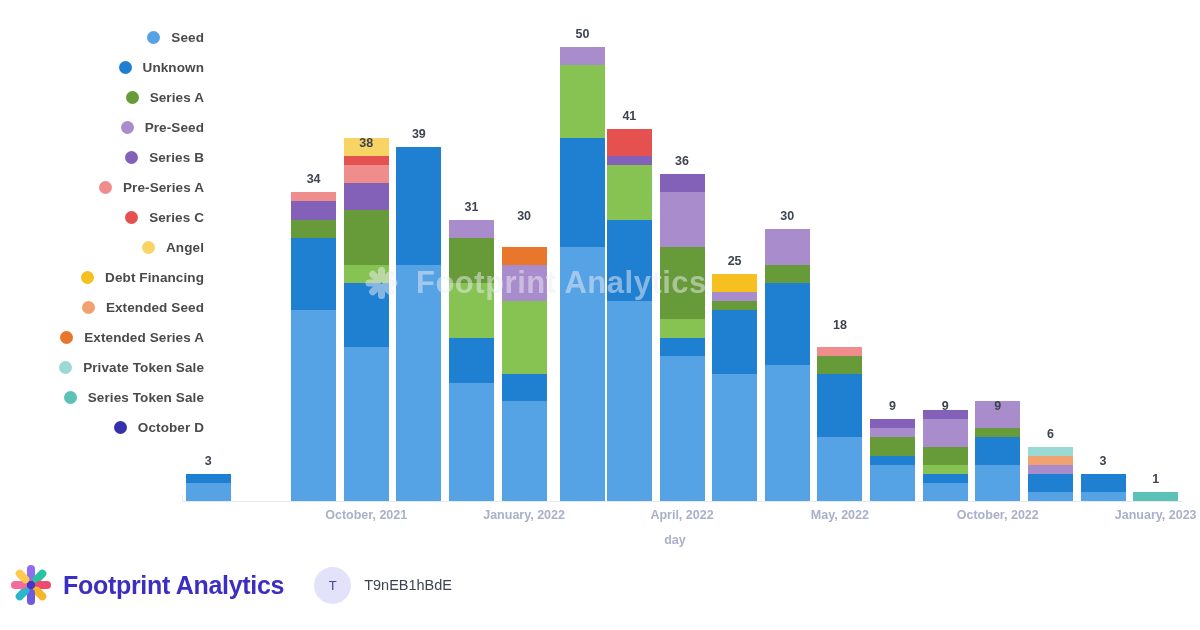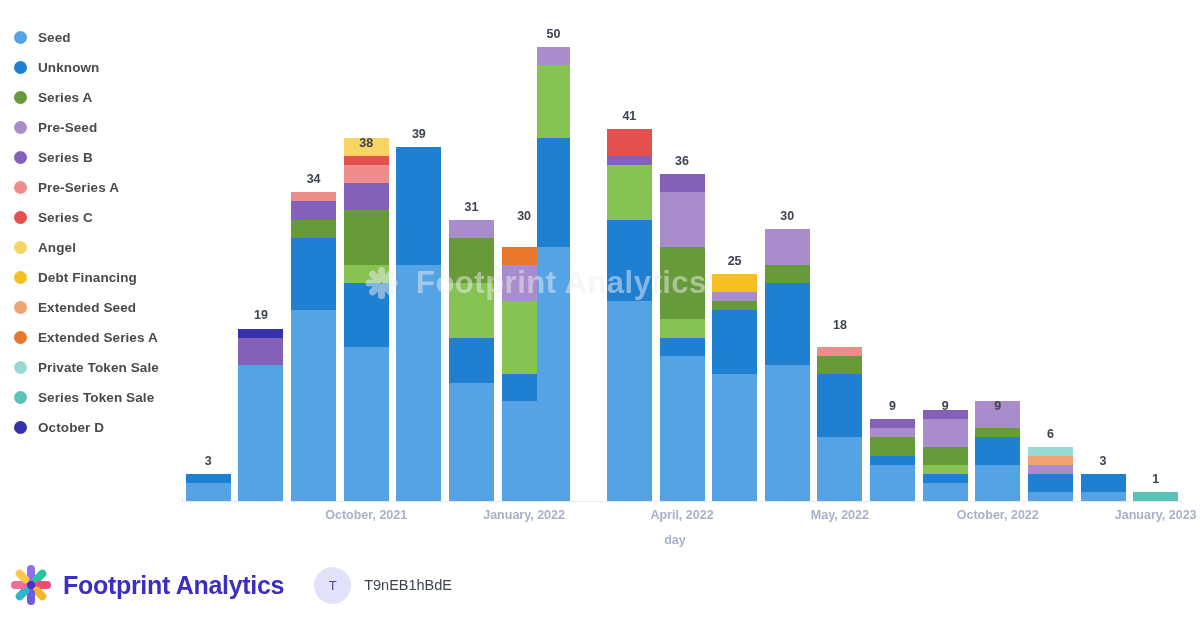--- a/index.html
+++ b/index.html
@@ -25,20 +25,21 @@
   #legend {
     position: absolute;
     left: 14px;
     top: 22px;
     width: 190px;
   }
   .legend-item {
     display: flex;
     align-items: center;
     height: 30px;
+    justify-content: flex-end;
   }
   .legend-dot {
     width: 13px;
     height: 13px;
     border-radius: 50%;
     flex: 0 0 auto;
     margin-right: 11px;
   }
   .legend-label {
     font-size: 13.5px;
@@ -284,28 +285,20 @@
   <div id="plot">
     <div id="axis-line"></div>
     <div id="axis-tip"></div>
   <div class="bar-group" style="left: 3.81579px; width: 45px; height: 27.24px;">
         <div class="bar-stack">
           <div class="seg" title="Unknown: 1" style="height: 9.08px; background: rgb(31, 127, 209);"></div>
           <div class="seg" title="Seed: 2" style="height: 18.16px; background: rgb(85, 162, 228);"></div>
         </div>
         <div class="bar-total">3</div>
       </div>
-      <div class="bar-group" style="left: 56.4474px; width: 45px; height: 172.52px;">
-        <div class="bar-stack">
-          <div class="seg" title="Series D: 1" style="height: 9.08px; background: rgb(53, 49, 171);"></div>
-          <div class="seg" title="Series B: 3" style="height: 27.24px; background: rgb(131, 97, 185);"></div>
-          <div class="seg" title="Seed: 15" style="height: 136.2px; background: rgb(85, 162, 228);"></div>
-        </div>
-        <div class="bar-total">19</div>
-      </div>
       <div class="bar-group" style="left: 109.079px; width: 45px; height: 308.72px;">
         <div class="bar-stack">
           <div class="seg" title="Pre-Series A: 1" style="height: 9.08px; background: rgb(239, 141, 141);"></div>
           <div class="seg" title="Series B: 2" style="height: 18.16px; background: rgb(131, 97, 185);"></div>
           <div class="seg" title="Series A: 2" style="height: 18.16px; background: rgb(103, 154, 56);"></div>
           <div class="seg" title="Unknown: 8" style="height: 72.64px; background: rgb(31, 127, 209);"></div>
           <div class="seg" title="Seed: 21" style="height: 190.68px; background: rgb(85, 162, 228);"></div>
         </div>
         <div class="bar-total">34</div>
       </div>
@@ -342,21 +335,21 @@
       <div class="bar-group" style="left: 319.605px; width: 45px; height: 272.4px;">
         <div class="bar-stack">
           <div class="seg" title="Extended Series A: 2" style="height: 18.16px; background: rgb(232, 119, 44);"></div>
           <div class="seg" title="Pre-Seed: 4" style="height: 36.32px; background: rgb(169, 140, 203);"></div>
           <div class="seg" title="Strategic: 8" style="height: 72.64px; background: rgb(134, 195, 82);"></div>
           <div class="seg" title="Unknown: 3" style="height: 27.24px; background: rgb(31, 127, 209);"></div>
           <div class="seg" title="Seed: 11" style="height: 99.88px; background: rgb(85, 162, 228);"></div>
         </div>
         <div class="bar-total">30</div>
       </div>
-      <div class="bar-group" style="left: 355px; width: 33px; height: 454px;">
+      <div class="bar-group" style="left: 378px; width: 45px; height: 454px;">
         <div class="bar-stack">
           <div class="seg" title="Pre-Seed: 2" style="height: 18.16px; background: rgb(169, 140, 203);"></div>
           <div class="seg" title="Strategic: 8" style="height: 72.64px; background: rgb(134, 195, 82);"></div>
           <div class="seg" title="Unknown: 12" style="height: 108.96px; background: rgb(31, 127, 209);"></div>
           <div class="seg" title="Seed: 28" style="height: 254.24px; background: rgb(85, 162, 228);"></div>
         </div>
         <div class="bar-total">50</div>
       </div>
       <div class="bar-group" style="left: 424.868px; width: 45px; height: 372.28px;">
         <div class="bar-stack">

